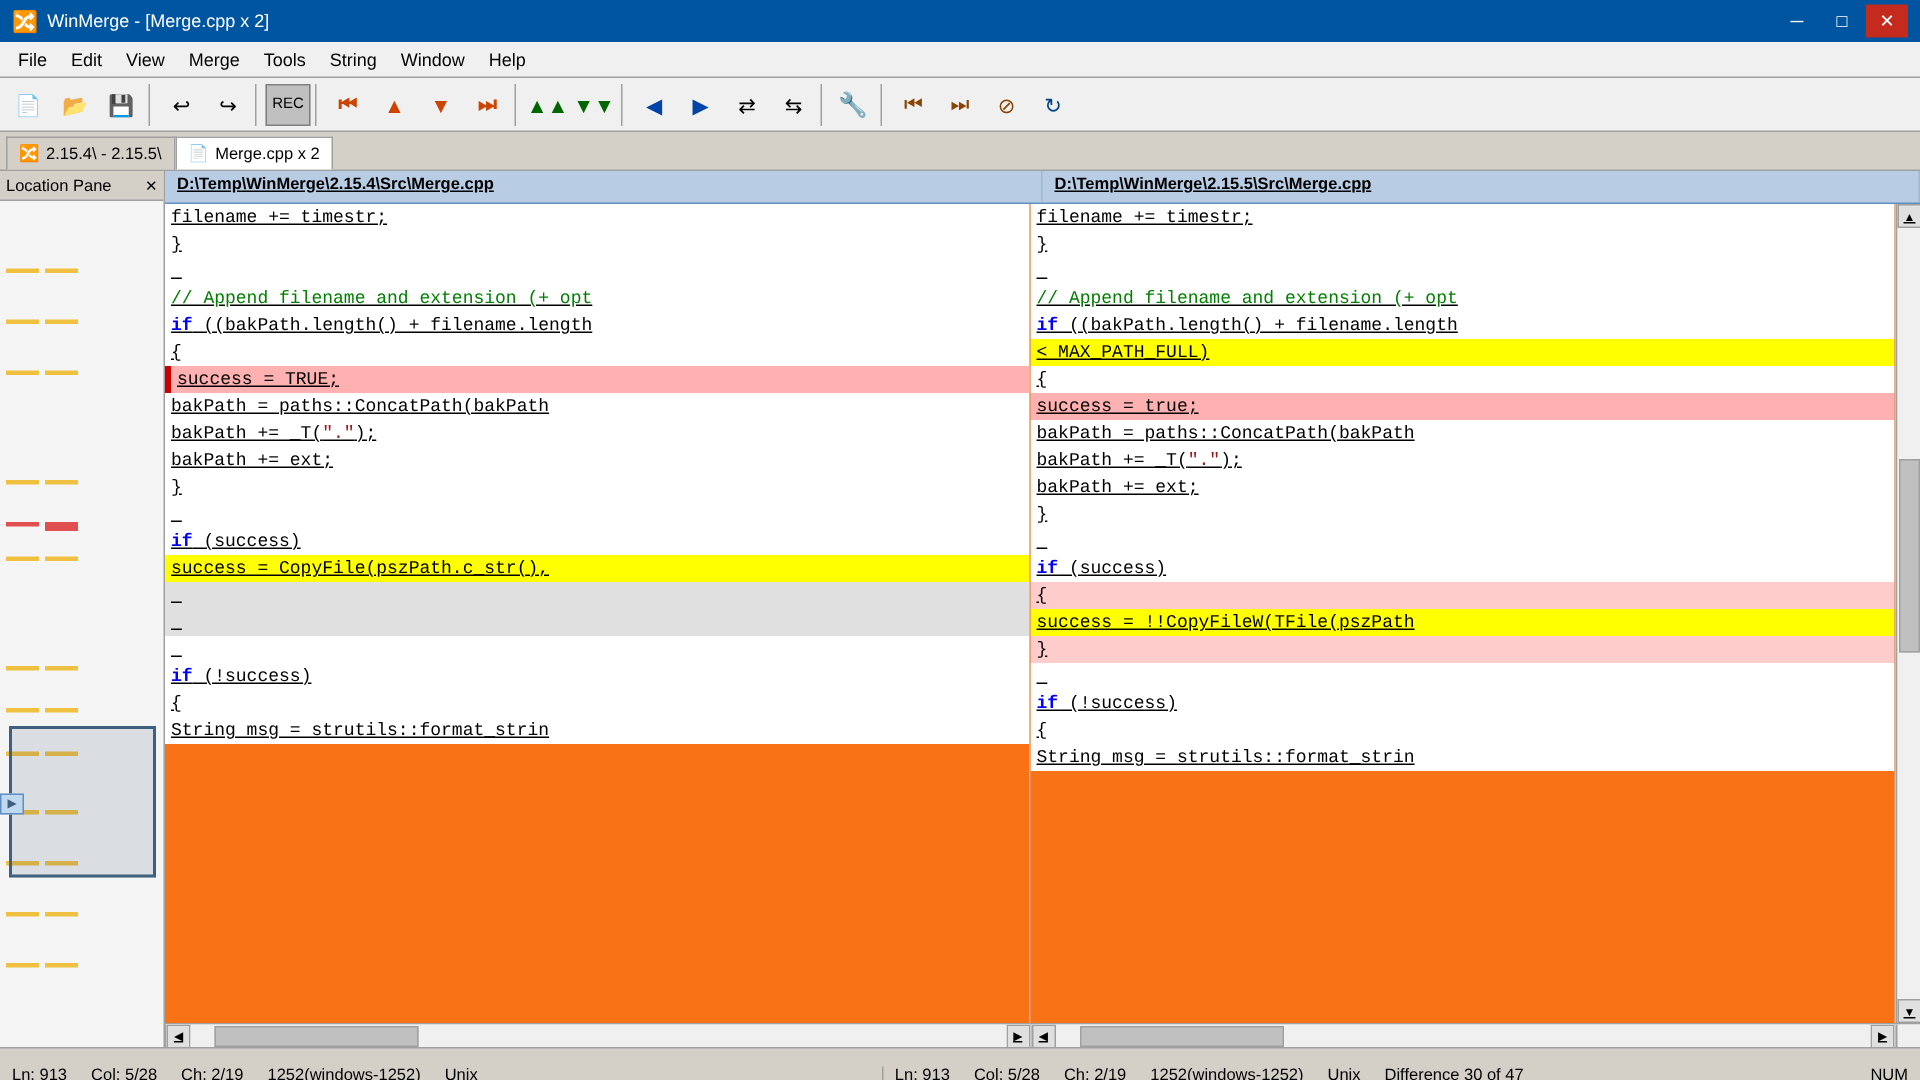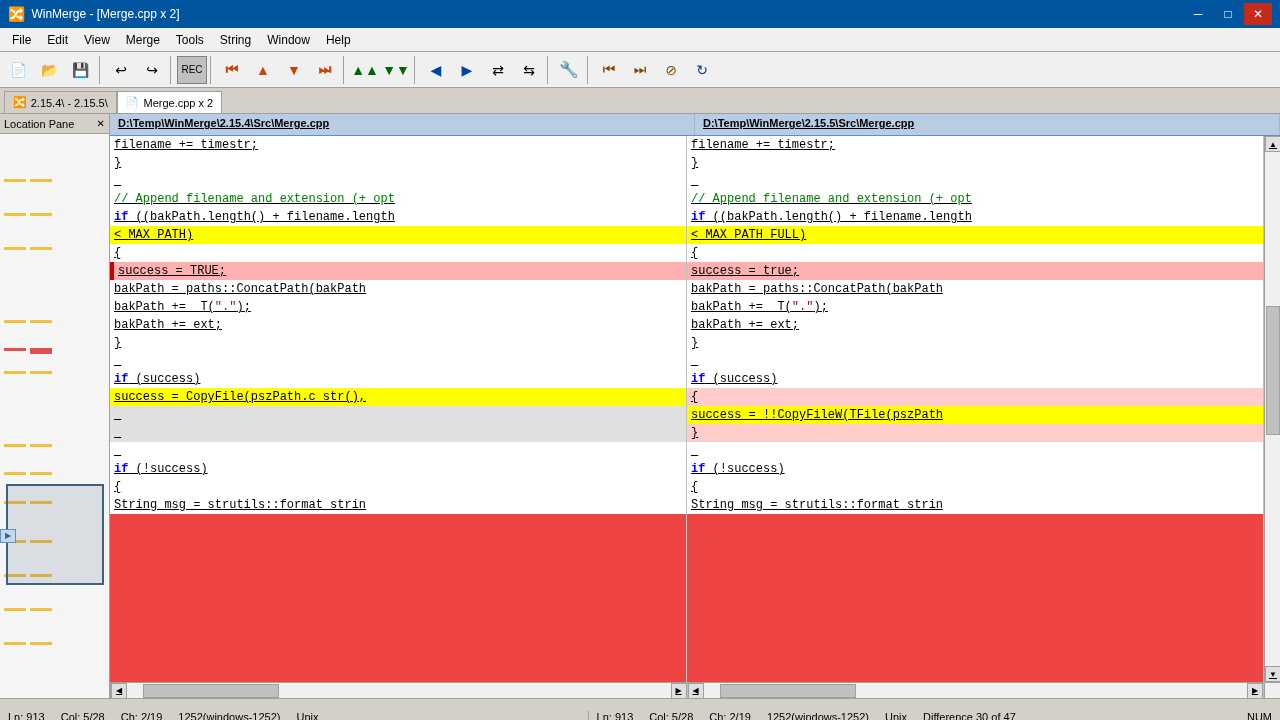--- a/index.html
+++ b/index.html
@@ -171,21 +171,21 @@
     #diff-content {
       flex: 1;
       display: flex;
       overflow: hidden;
     }
     .diff-pane {
       flex: 1;
       overflow: hidden;
       font-family: 'Courier New', monospace;
       font-size: 12px;
-      background: #ef4444;
+      background: #f97316;
       border-right: 1px solid #c0c0c0;
       position: relative;
     }
     .diff-pane-inner {
       overflow: auto;
       height: 100%;
       position: relative;
     }
     
     .code-line {
@@ -441,23 +441,20 @@
           </div>
           <div class="code-line line-bg-normal">
             <span class="code-text">&nbsp;</span>
           </div>
           <div class="code-line line-bg-normal">
             <span class="code-text"><span class="cm">        // Append filename and extension (+ opt</span></span>
           </div>
           <div class="code-line line-bg-normal">
             <span class="code-text">        <span class="kw">if</span> ((bakPath.length() + filename.length</span>
           </div>
-          <div class="code-line line-bg-yellow">
-            <span class="code-text">                &lt; MAX_PATH)</span>
-          </div>
           <div class="code-line line-bg-normal">
             <span class="code-text">        {</span>
           </div>
           <div class="code-line line-bg-red">
             <span style="display:inline-block; width:4px; background:#cc0000; height:18px; margin-right:0;"></span>
             <span class="code-text">            success = TRUE;</span>
           </div>
           <div class="code-line line-bg-normal">
             <span class="code-text">            bakPath = paths::ConcatPath(bakPath</span>
           </div>

